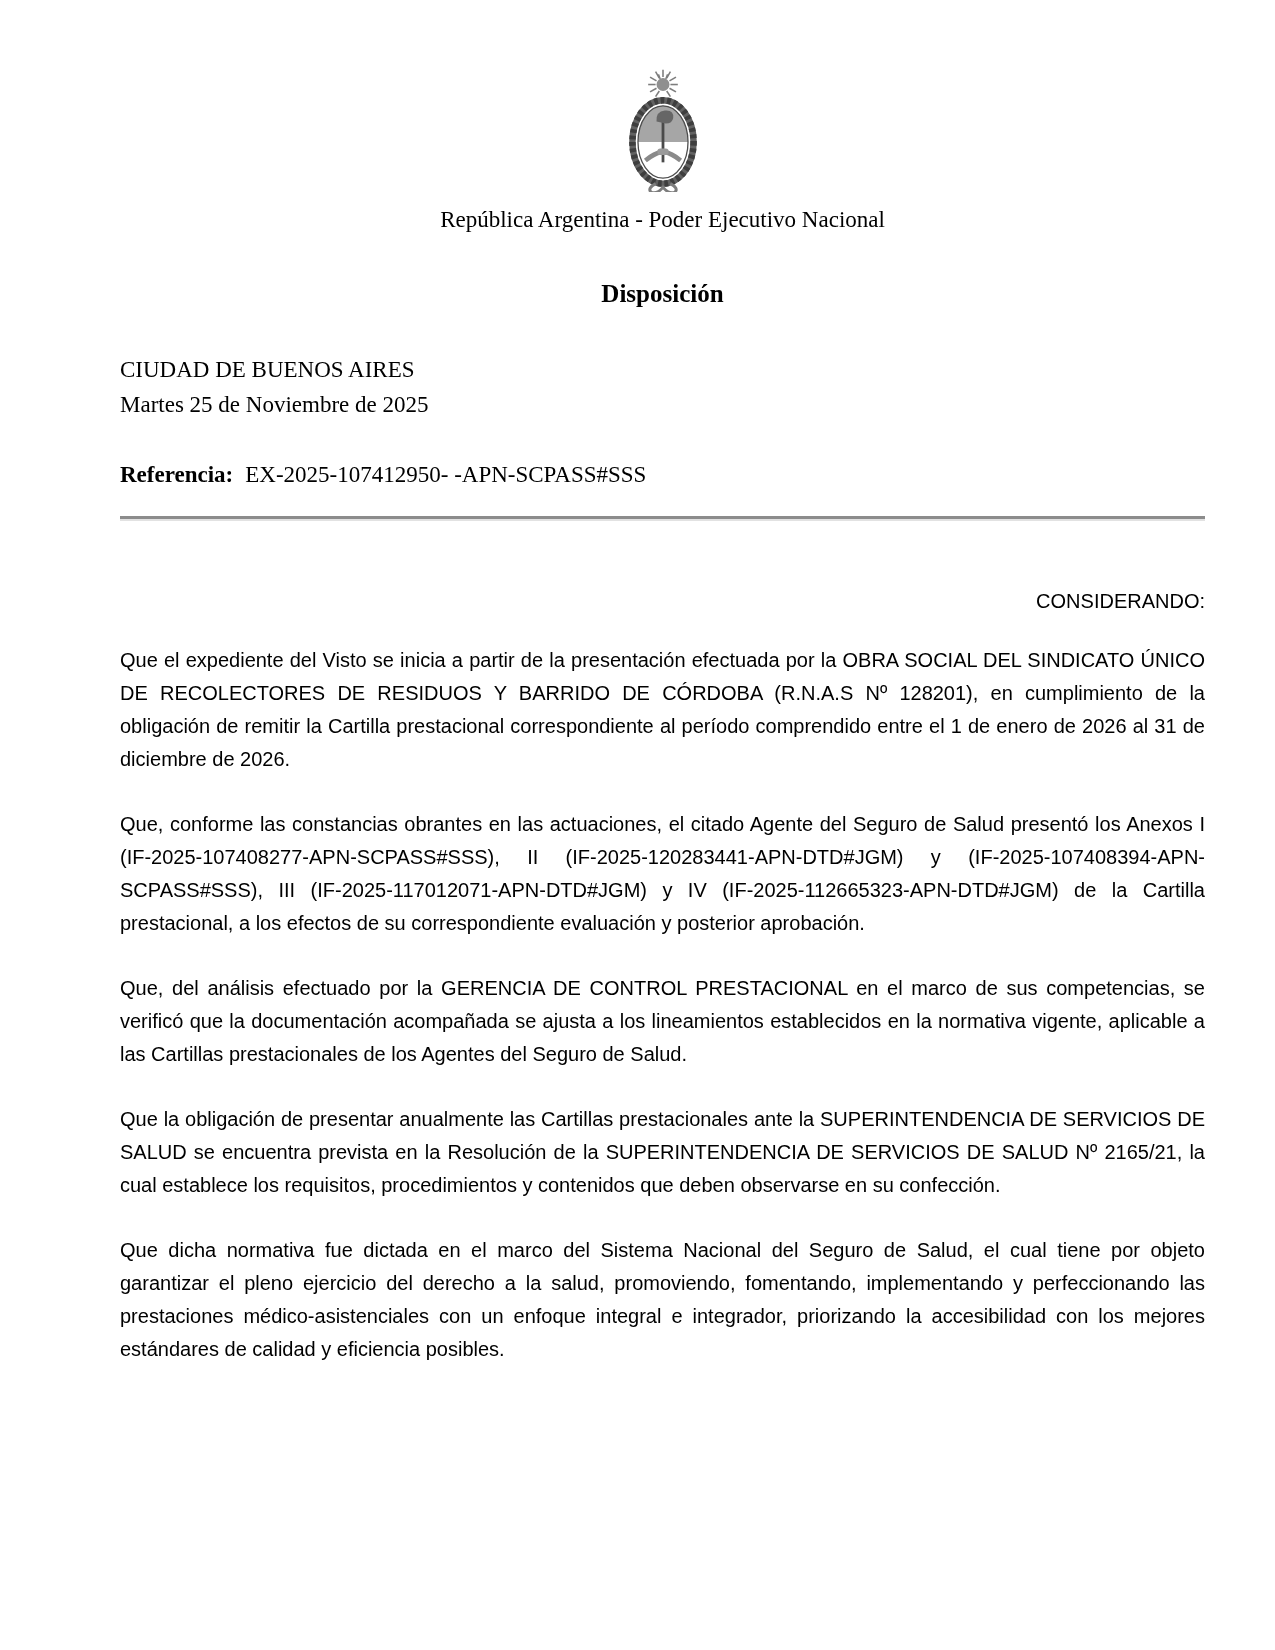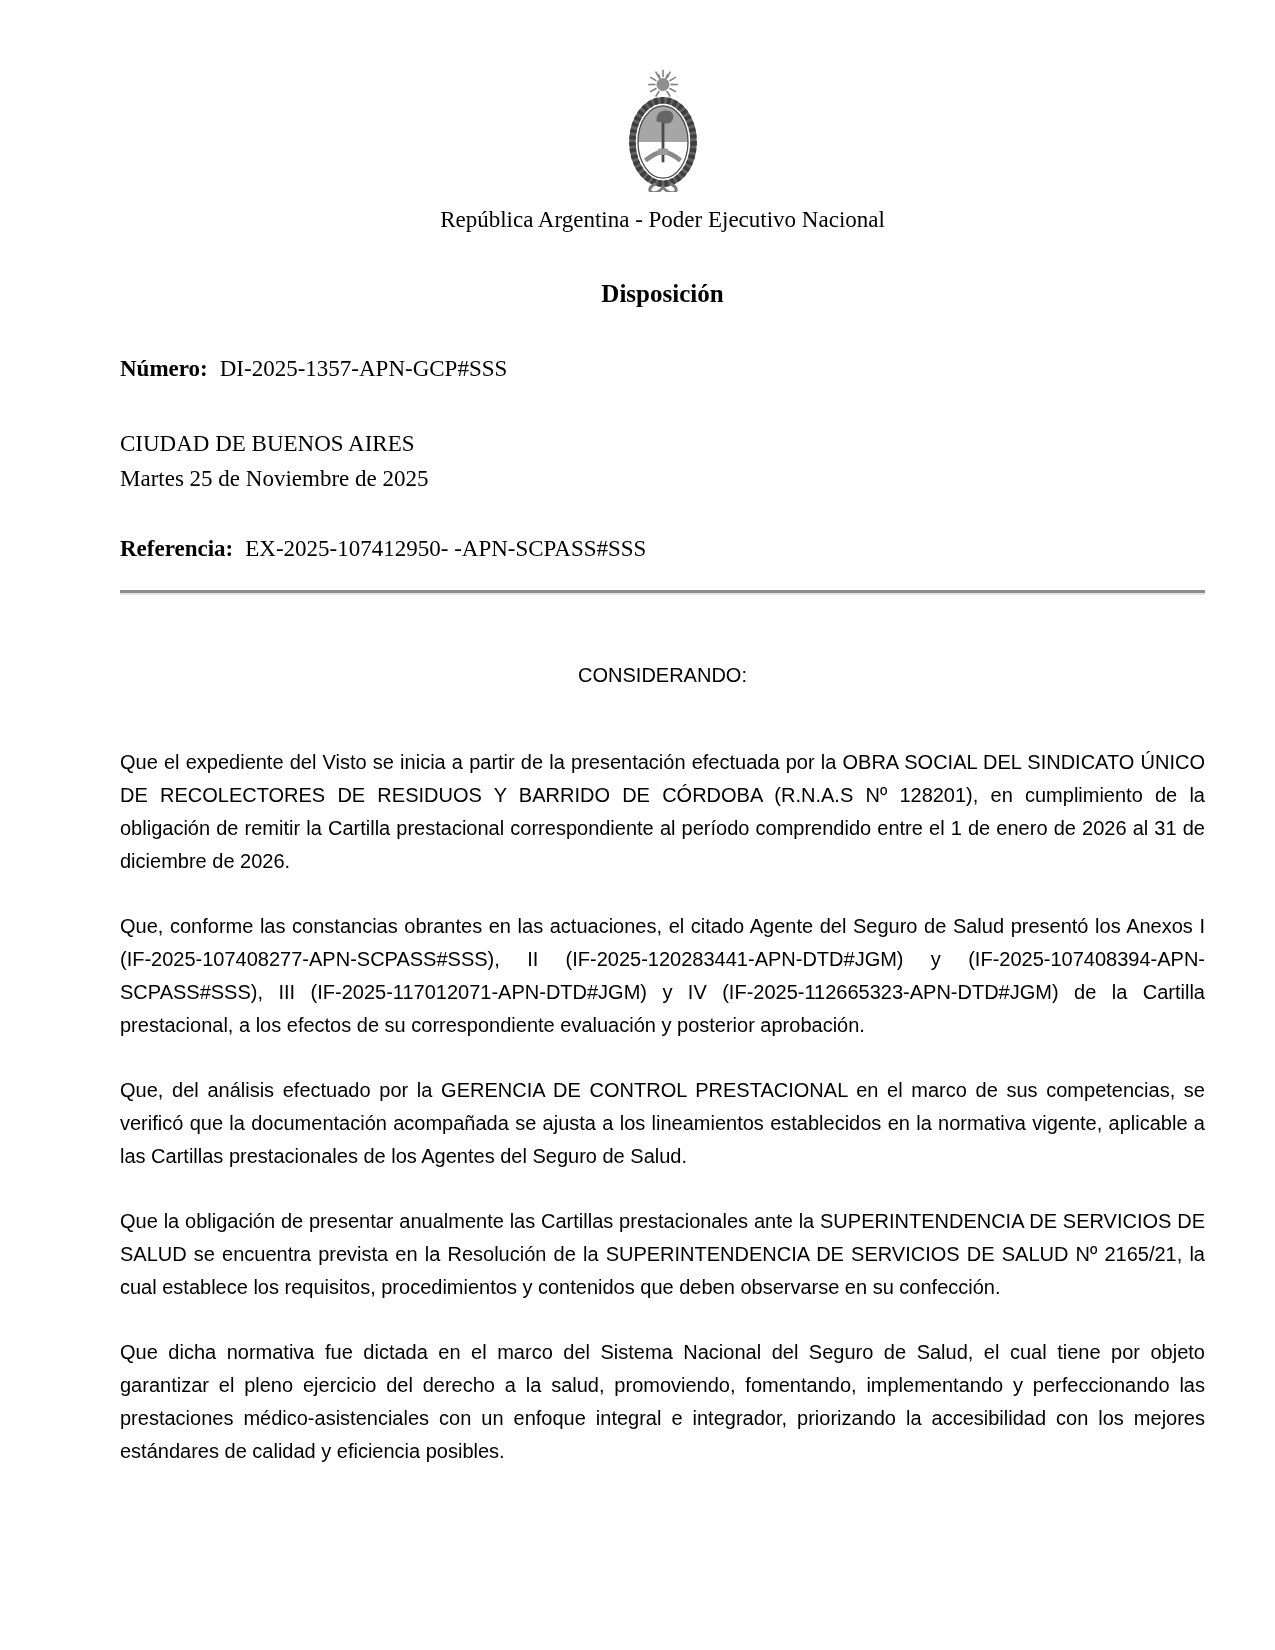--- a/index.html
+++ b/index.html
@@ -41,21 +41,21 @@
     margin-top:28px;
   }
   
   .doc-body{
     margin-top:64px;
     font-family:"Liberation Sans",sans-serif;
     font-size:20px;line-height:33px;text-align:justify;
   }
   .para{margin:0 0 32px 0;}
   .para-visto{margin-bottom:82px;}
-  .para-section{text-align:center;margin-bottom:54px;}
+  .para-section{text-align:right;margin-bottom:26px;}
 </style>
 </head>
 <body>
 
 <div class="page">
 
   <div class="masthead">
     
     <svg class="coat" viewBox="0 0 110 136" aria-hidden="true">
 
@@ -91,23 +91,20 @@
       <rect x="49" y="89" width="12" height="7" rx="3" fill="#9a9a9a"></rect>
 
       <path d="M47 127 q-9 5 -5 9 q6 3 13 -5 q7 8 13 5 q4 -4 -5 -9" fill="none" stroke="#7d7d7d" stroke-width="3.2"></path>
     </svg>
 
     <div class="org-line">República Argentina - Poder Ejecutivo Nacional</div>
   </div>
 
   <div class="doc-type">Disposición</div>
 
-  <div class="num-row">
-    <span class="lbl">Número:</span><span class="val">DI-2025-1357-APN-GCP#SSS</span>
-  </div>
 
   <div class="city-date">
     <div>CIUDAD DE BUENOS AIRES</div>
     <div>Martes 25 de Noviembre de 2025</div>
   </div>
 
   <div class="ref-row">
     <span class="lbl">Referencia:</span><span class="val">EX-2025-107412950- -APN-SCPASS#SSS</span>
   </div>
 

